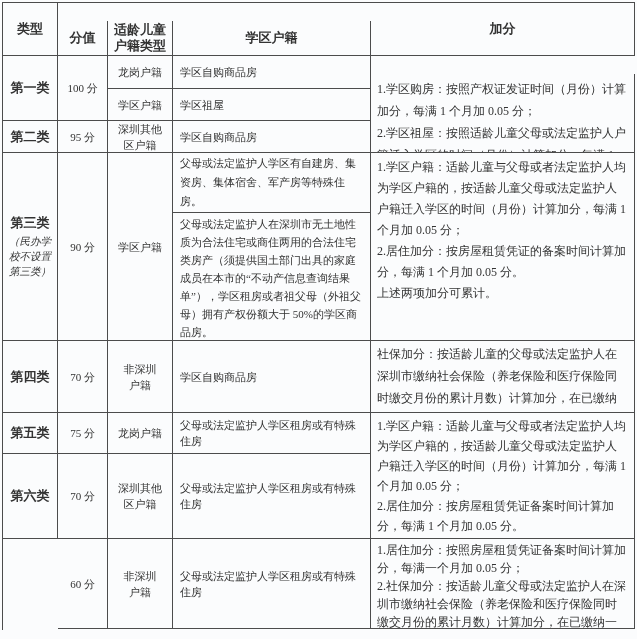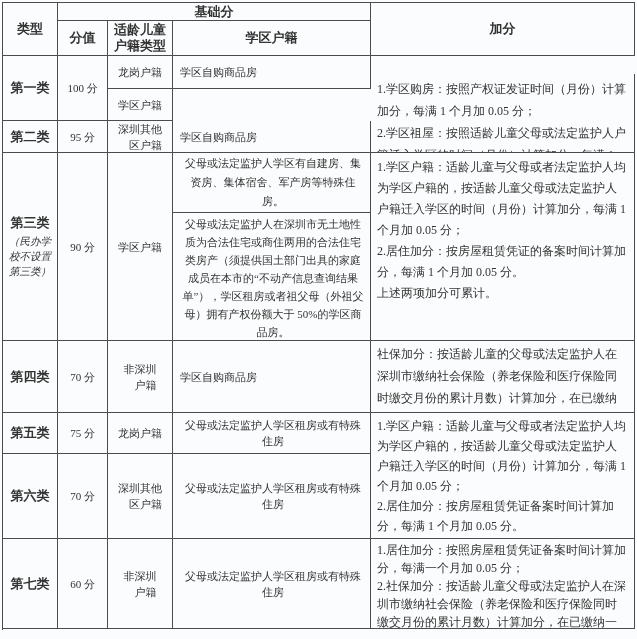--- a/index.html
+++ b/index.html
@@ -33,22 +33,22 @@
     align-items:center;
     justify-content:center;
     text-align:center;
     font-size:11px;
     line-height:16px;
     padding:1px 2px;
     box-sizing:border-box;
     overflow:hidden;
   }
   .bold{font-weight:bold;font-size:13px;}
-  .pre{white-space:pre-line;text-align:right;}
-  .left{justify-content:flex-start;text-align:center;padding-left:7px;padding-right:4px;}
+  .pre{white-space:pre-line;}
+  .left{justify-content:flex-start;text-align:left;padding-left:7px;padding-right:4px;}
   .bonus{
     display:block;
     text-align:left;
     padding:4px 6px 2px 6px;
     white-space:pre-line;
     font-size:12px;
   }
   .lh22{line-height:22px;margin-top:18px;}
   .lh21{line-height:21px;}
   .lh20{line-height:20px;}
@@ -63,32 +63,32 @@
     margin-top:3px;
     display:block;
   }
 </style>
 </head>
 <body>
 
 <div class="tbl">
 
   <div class="cell bold" style="grid-area:1/1/3/2">类型</div>
-  <div class="cell bold" style="grid-area:1/2/2/5">基础分</div>
   <div class="cell bold" style="grid-area:2/2/3/3">分值</div>
   <div class="cell bold" style="grid-area:1/5/3/6">加分</div>
   <div class="cell bold pre" style="grid-area:2/3/3/4">适龄儿童
 户籍类型</div>
   <div class="cell bold" style="grid-area:2/4/3/5">学区户籍</div>
 
   <div class="cell bold" style="grid-area:3/1/5/2">第一类</div>
   <div class="cell" style="grid-area:3/2/5/3">100 分</div>
   <div class="cell" style="grid-area:3/3/4/4">龙岗户籍</div>
   <div class="cell left" style="grid-area:3/4/4/5">学区自购商品房</div>
   <div class="cell" style="grid-area:4/3/5/4">学区户籍</div>
+  <div class="cell left" style="grid-area:4/4/5/5">学区祖屋</div>
   <div class="cell bonus lh22" style="grid-area:3/5/6/6">1.学区购房：按照产权证发证时间（月份）计算加分，每满 1 个月加 0.05 分；
 2.学区祖屋：按照适龄儿童父母或法定监护人户籍迁入学区的时间（月份）计算加分，每满 1 个月加 0.05 分。</div>
 
   <div class="cell bold" style="grid-area:5/1/6/2">第二类</div>
   <div class="cell" style="grid-area:5/2/6/3">95 分</div>
   <div class="cell pre" style="grid-area:5/3/6/4">深圳其他
 区户籍</div>
   <div class="cell left" style="grid-area:5/4/6/5">学区自购商品房</div>
 
   <div class="cell bold catcell" style="grid-area:6/1/8/2">
@@ -117,21 +117,20 @@
   <div class="cell bonus lh20" style="grid-area:9/5/11/6;padding-top:3px">1.学区户籍：适龄儿童与父母或者法定监护人均为学区户籍的，按适龄儿童父母或法定监护人户籍迁入学区的时间（月份）计算加分，每满 1 个月加 0.05 分；
 2.居住加分：按房屋租赁凭证备案时间计算加分，每满 1 个月加 0.05 分。
 上述两项加分可累计。</div>
 
   <div class="cell bold" style="grid-area:10/1/11/2">第六类</div>
   <div class="cell" style="grid-area:10/2/11/3">70 分</div>
   <div class="cell pre" style="grid-area:10/3/11/4">深圳其他
 区户籍</div>
   <div class="cell left" style="grid-area:10/4/11/5">父母或法定监护人学区租房或有特殊住房</div>
 
-  <div class="cell bold" style="grid-area:11/1/12/2">第七类</div>
   <div class="cell" style="grid-area:11/2/12/3">60 分</div>
   <div class="cell pre" style="grid-area:11/3/12/4">非深圳
 户籍</div>
   <div class="cell left" style="grid-area:11/4/12/5">父母或法定监护人学区租房或有特殊住房</div>
   <div class="cell bonus lh18" style="grid-area:11/5/12/6;padding-top:2px">1.居住加分：按照房屋租赁凭证备案时间计算加分，每满一个月加 0.05 分；
 2.社保加分：按适龄儿童父母或法定监护人在深圳市缴纳社会保险（养老保险和医疗保险同时缴交月份的累计月数）计算加分，在已缴纳一年的基础上，</div>
 
 </div>
 
 </body></html>

